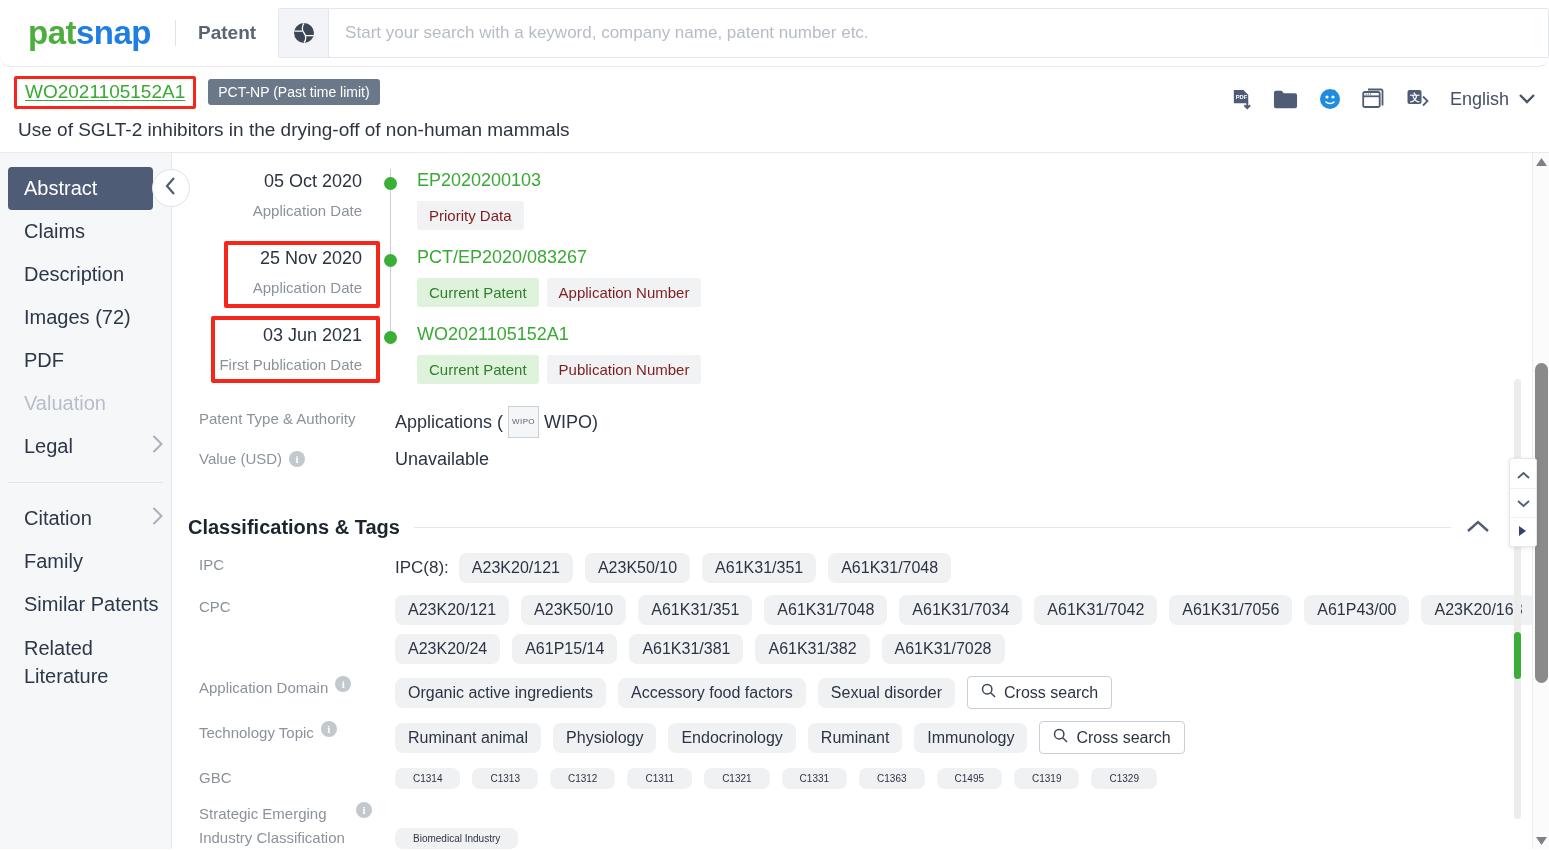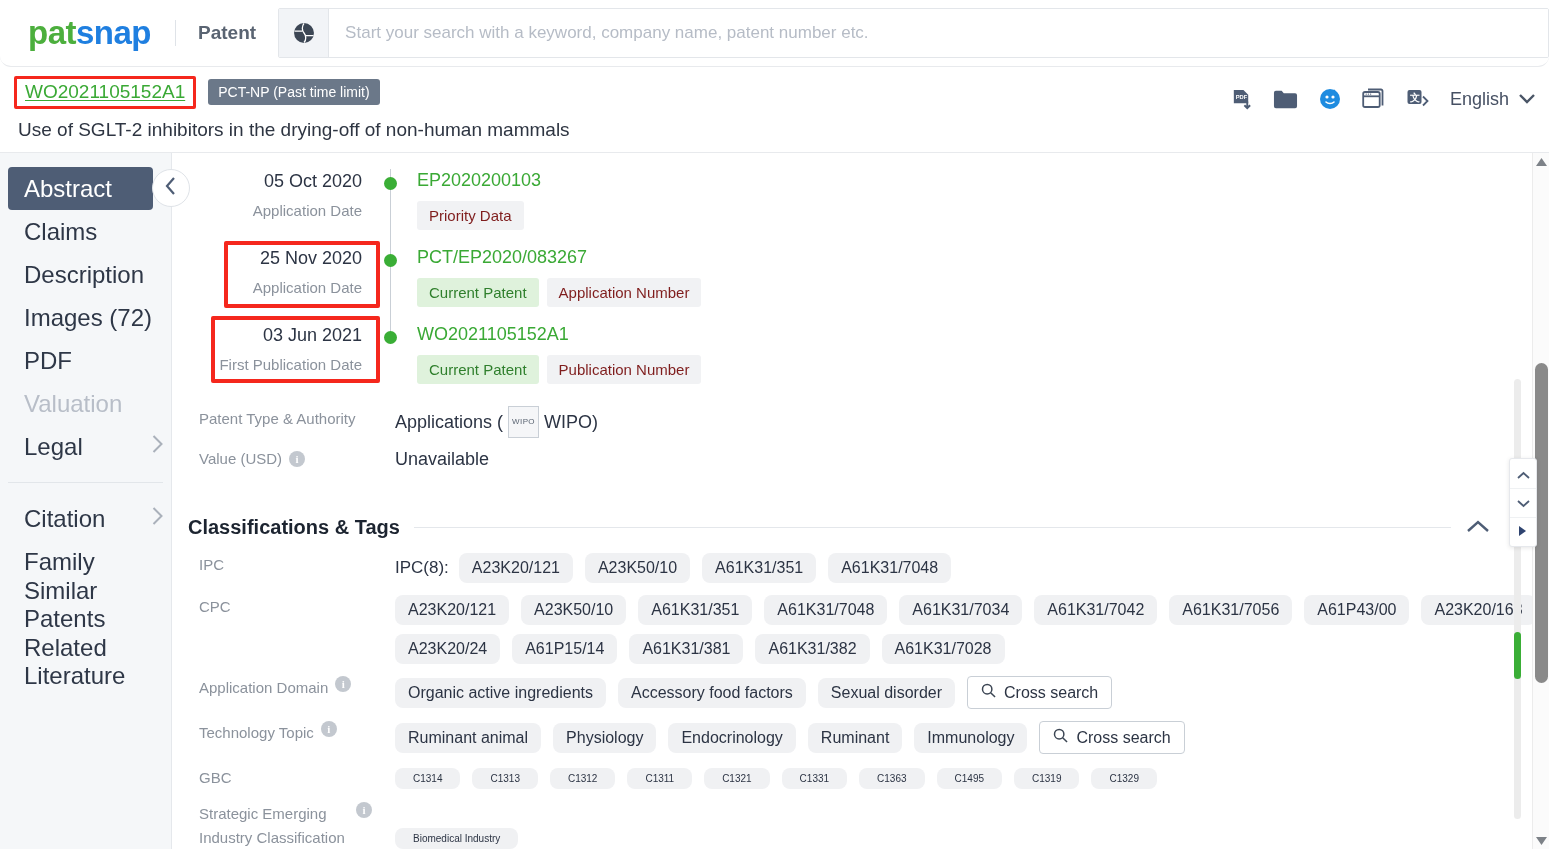--- a/index.html
+++ b/index.html
@@ -117,21 +117,21 @@
     background: #f5f7f9;
     border-right: 1px solid #e5e8ec;
     padding-top: 14px;
     position: relative;
     flex-shrink: 0;
   }
   .side-item {
     height: 43px;
     display: flex; align-items: center;
     padding-left: 24px; padding-right: 8px;
-    font-size: 24px;
+    font-size: 20px;
     color: #2e3747;
     cursor: pointer;
     position: relative;
   }
   .side-item.active {
     background: #4e5d75;
     color: #ffffff;
     margin: 0 18px 0 8px;
     padding-left: 16px;
     border-radius: 4px;

